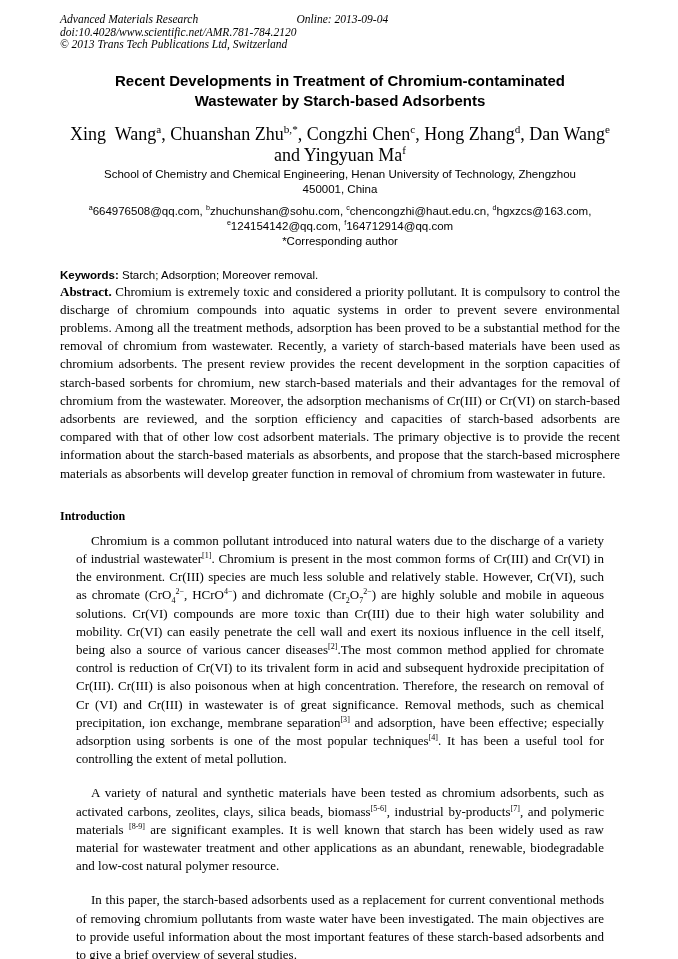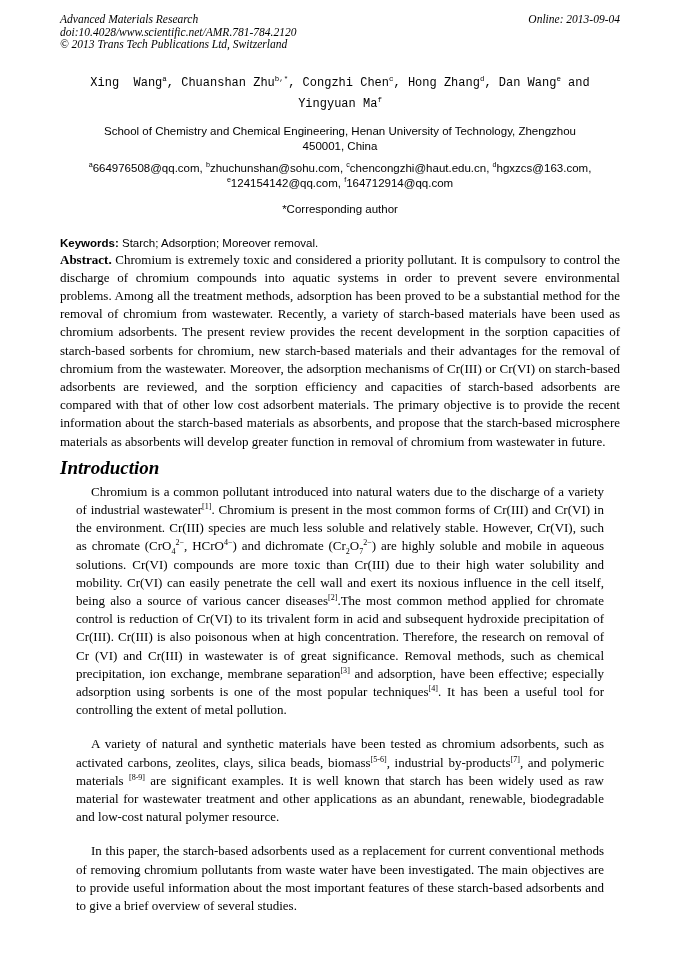--- a/index.html
+++ b/index.html
@@ -8,21 +8,21 @@
     width: 678px;
     height: 959px;
     margin: 0 auto;
     background: #ffffff;
     color: #000000;
     box-sizing: border-box;
     padding: 13px 58px 0 60px;
     overflow: hidden;
   }
   
-  .hdr-row { display: flex; justify-content: space-between; align-items: flex-start; }
+  .hdr-row { display: flex; align-items: flex-start; }
   .hdr-left {
     font-family: "Liberation Serif", "DejaVu Serif", serif;
     font-style: italic;
     font-size: 11.5px;
     line-height: 12.5px;
     white-space: nowrap;
   }
   .hdr-right {
     font-family: "Liberation Serif", "DejaVu Serif", serif;
     font-style: italic;
@@ -34,80 +34,80 @@
   .title {
     margin-top: 20px;
     text-align: center;
     font-family: "Liberation Sans", "DejaVu Sans", sans-serif;
     font-weight: bold;
     font-size: 15px;
     line-height: 20px;
     padding: 0 28px;
   }
   .authors {
-    margin-top: 22px;
+    margin-top: 13px;
     text-align: center;
-    font-family: Liberation Mono, monospace;
-    font-size: 12px;
+    font-family: Liberation Serif, serif;
+    font-size: 18px;
     line-height: 21px;
     padding: 0 6px;
   }
   .affil, .emails, .corresp {
     text-align: center;
     font-family: "Liberation Sans", "DejaVu Sans", sans-serif;
     font-size: 11.5px;
     line-height: 15px;
   }
-  .affil { margin-top: 9px; padding: 0 40px; }
+  .affil { margin-top: 1px; padding: 0 40px; }
   .emails { margin-top: 7px; }
-  .corresp { margin-top: 11px; }
+  .corresp { }
   
   .keywords {
     margin-top: 19px;
     font-family: "Liberation Sans", "DejaVu Sans", sans-serif;
     font-size: 11.5px;
     line-height: 15px;
   }
   .keywords b { font-weight: bold; text-align: right; }
   
   .body-text {
     font-family: "Liberation Serif", "DejaVu Serif", serif;
     font-size: 13px;
     line-height: 18.2px;
     text-align: justify;
   }
   .abstract { }
   .abstract .lead { font-weight: bold; }
   .sec-heading {
-    margin-top: 8px;
+    margin-top: 25px;
     font-family: "Liberation Serif", "DejaVu Serif", serif;
     font-weight: bold;
-    font-size: 19px;
+    font-size: 12px;
     line-height: 17px;
-    font-style: italic;
   }
   .para { margin: 16px; text-indent: 15px; }
   .para.first { margin-top: 7px; }
   sup { font-size: 0.62em; line-height: 0; vertical-align: super; }
   sub { font-size: 0.62em; line-height: 0; vertical-align: sub; }
 </style>
 </head>
 <body>
 
 <div class="page">
 
   <div class="hdr-row">
     <div class="hdr-left">
       <div>Advanced Materials Research</div>
       <div>doi:10.4028/www.scientific.net/AMR.781-784.2120</div>
       <div>© 2013 Trans Tech Publications Ltd, Switzerland</div>
     </div>
     <div class="hdr-right">Online: 2013-09-04</div>
   </div>
 
+  <div class="title">Recent Developments in Treatment of Chromium-contaminated Wastewater by Starch-based Adsorbents</div>
 
   <div class="authors">Xing&nbsp; Wang<sup>a</sup>, Chuanshan Zhu<sup>b,*</sup>, Congzhi Chen<sup>c</sup>, Hong Zhang<sup>d</sup>, Dan Wang<sup>e</sup> and Yingyuan Ma<sup>f</sup></div>
 
   <div class="affil">School of Chemistry and Chemical Engineering, Henan University of Technology, Zhengzhou 450001, China</div>
 
   <div class="emails"><sup>a</sup>664976508@qq.com, <sup>b</sup>zhuchunshan@sohu.com, <sup>c</sup>chencongzhi@haut.edu.cn, <sup>d</sup>hgxzcs@163.com, <sup>e</sup>124154142@qq.com, <sup>f</sup>164712914@qq.com</div>
 
   <div class="corresp">*Corresponding author</div>
 
   <div class="keywords">

